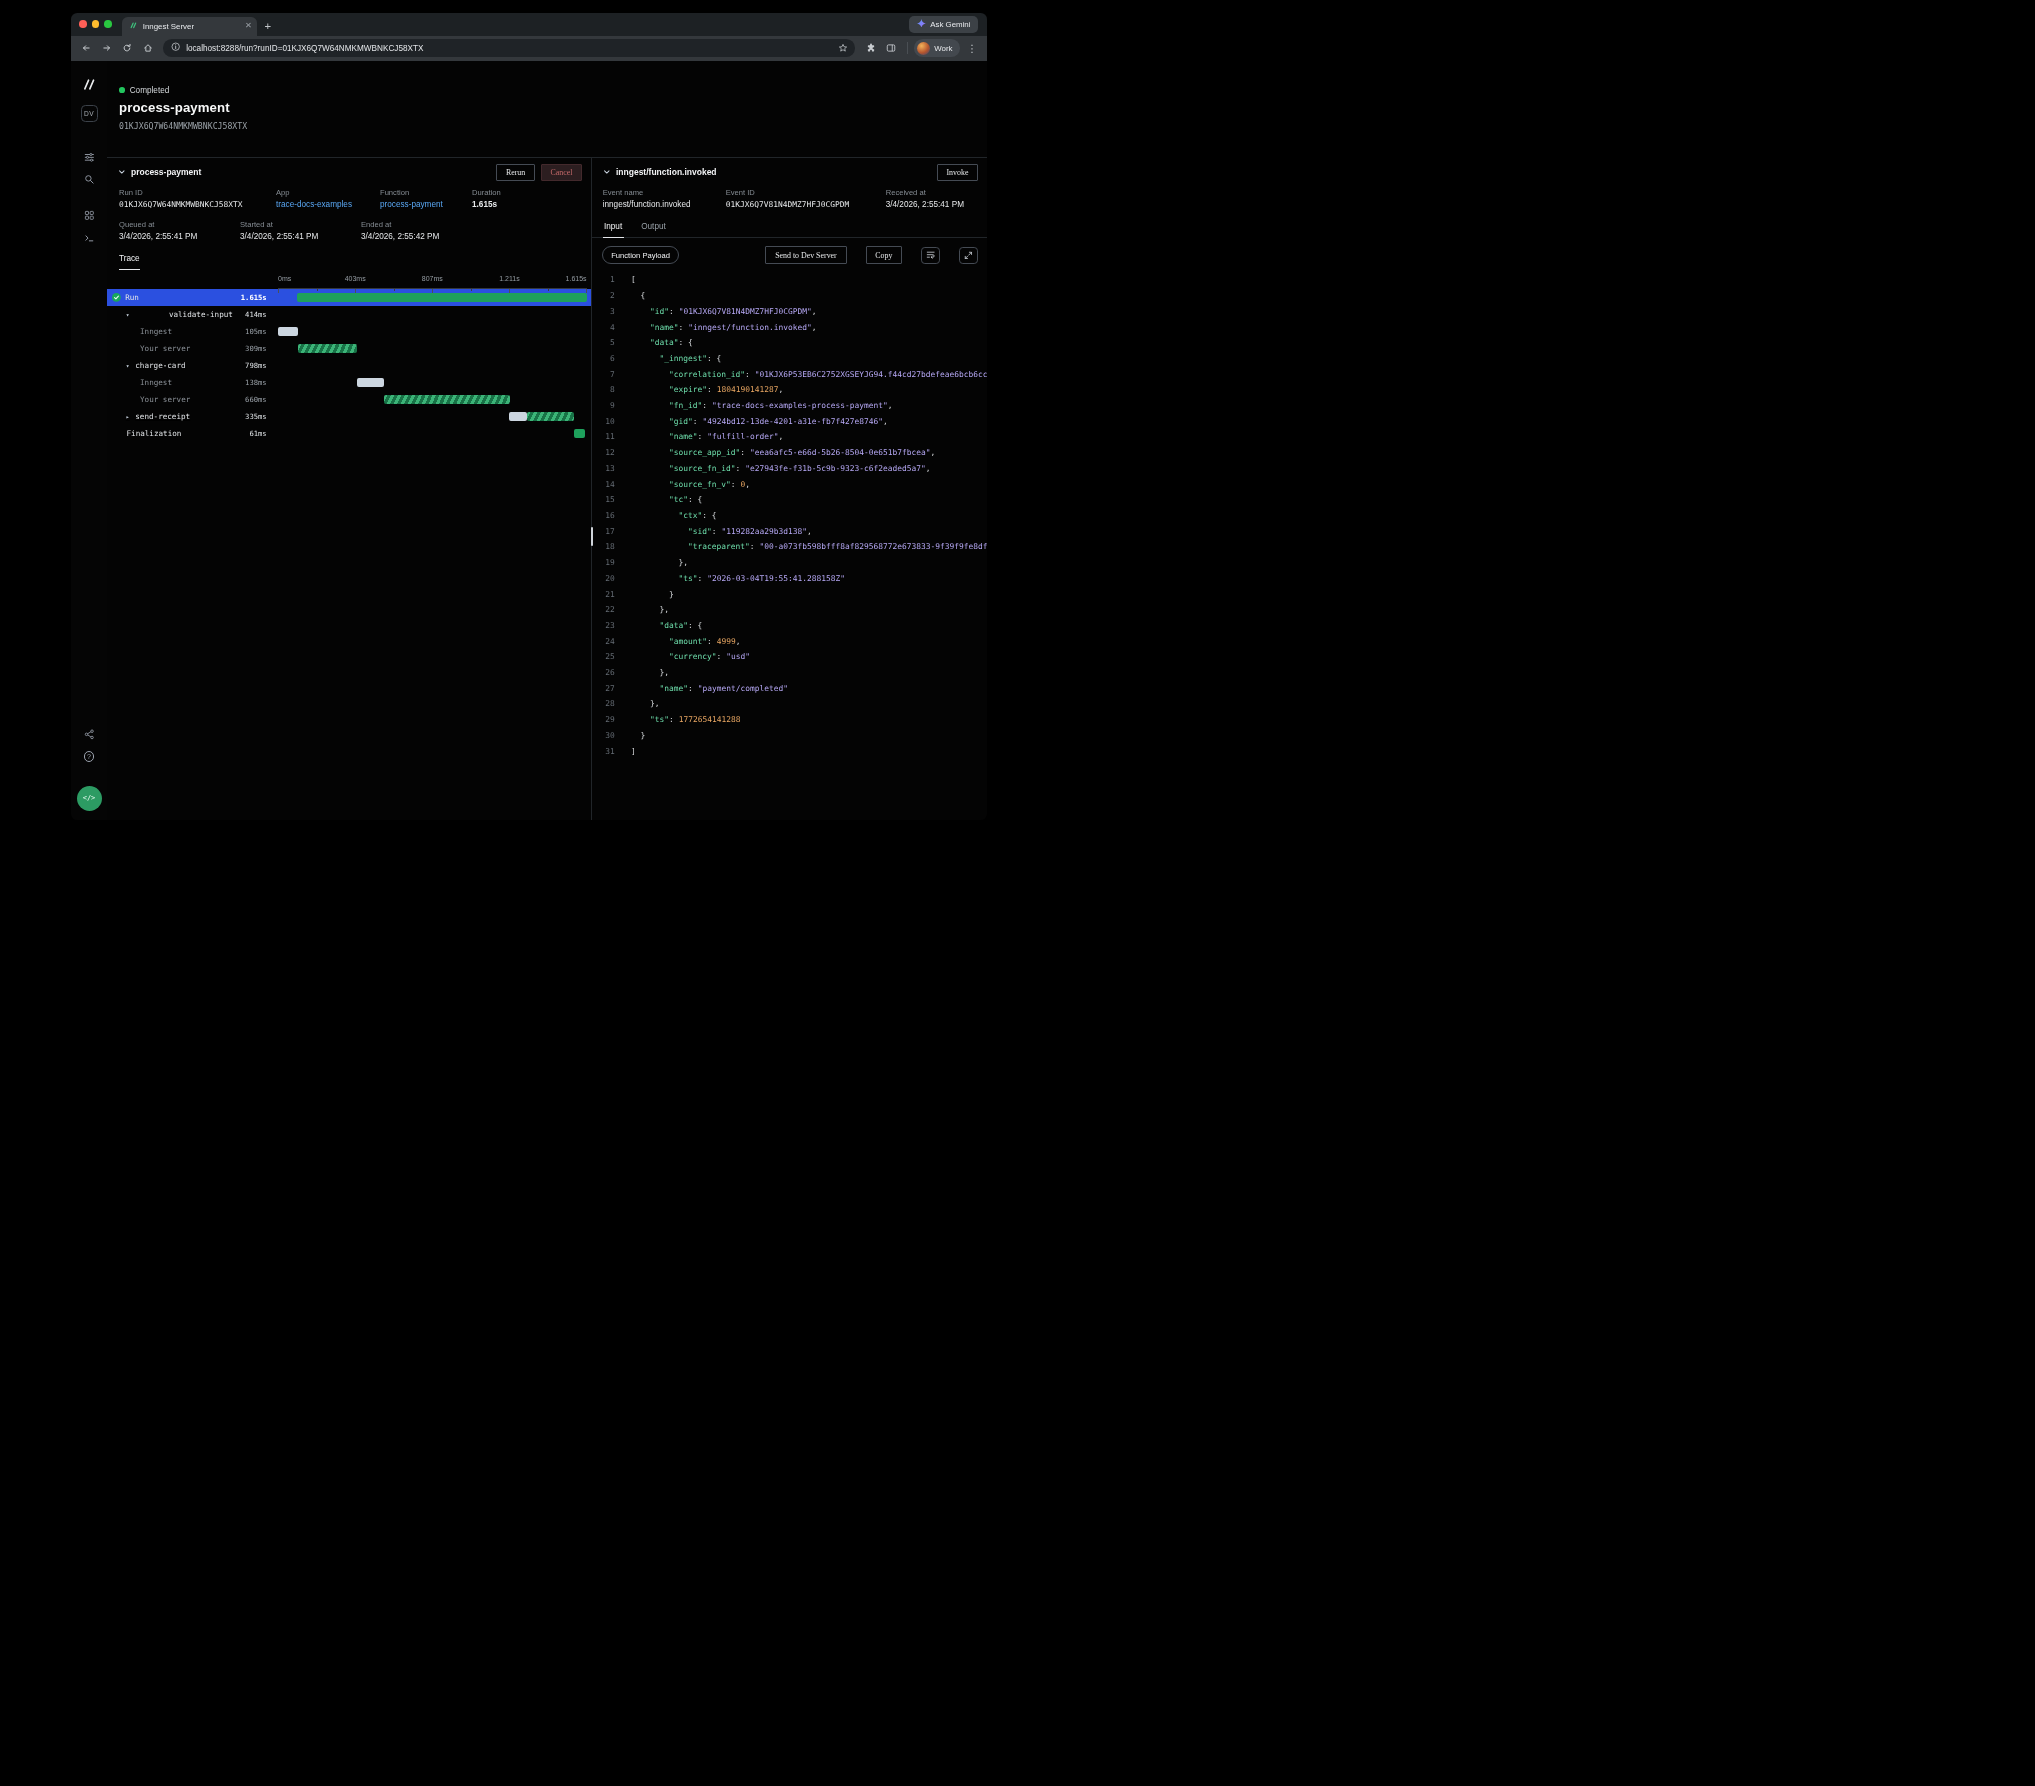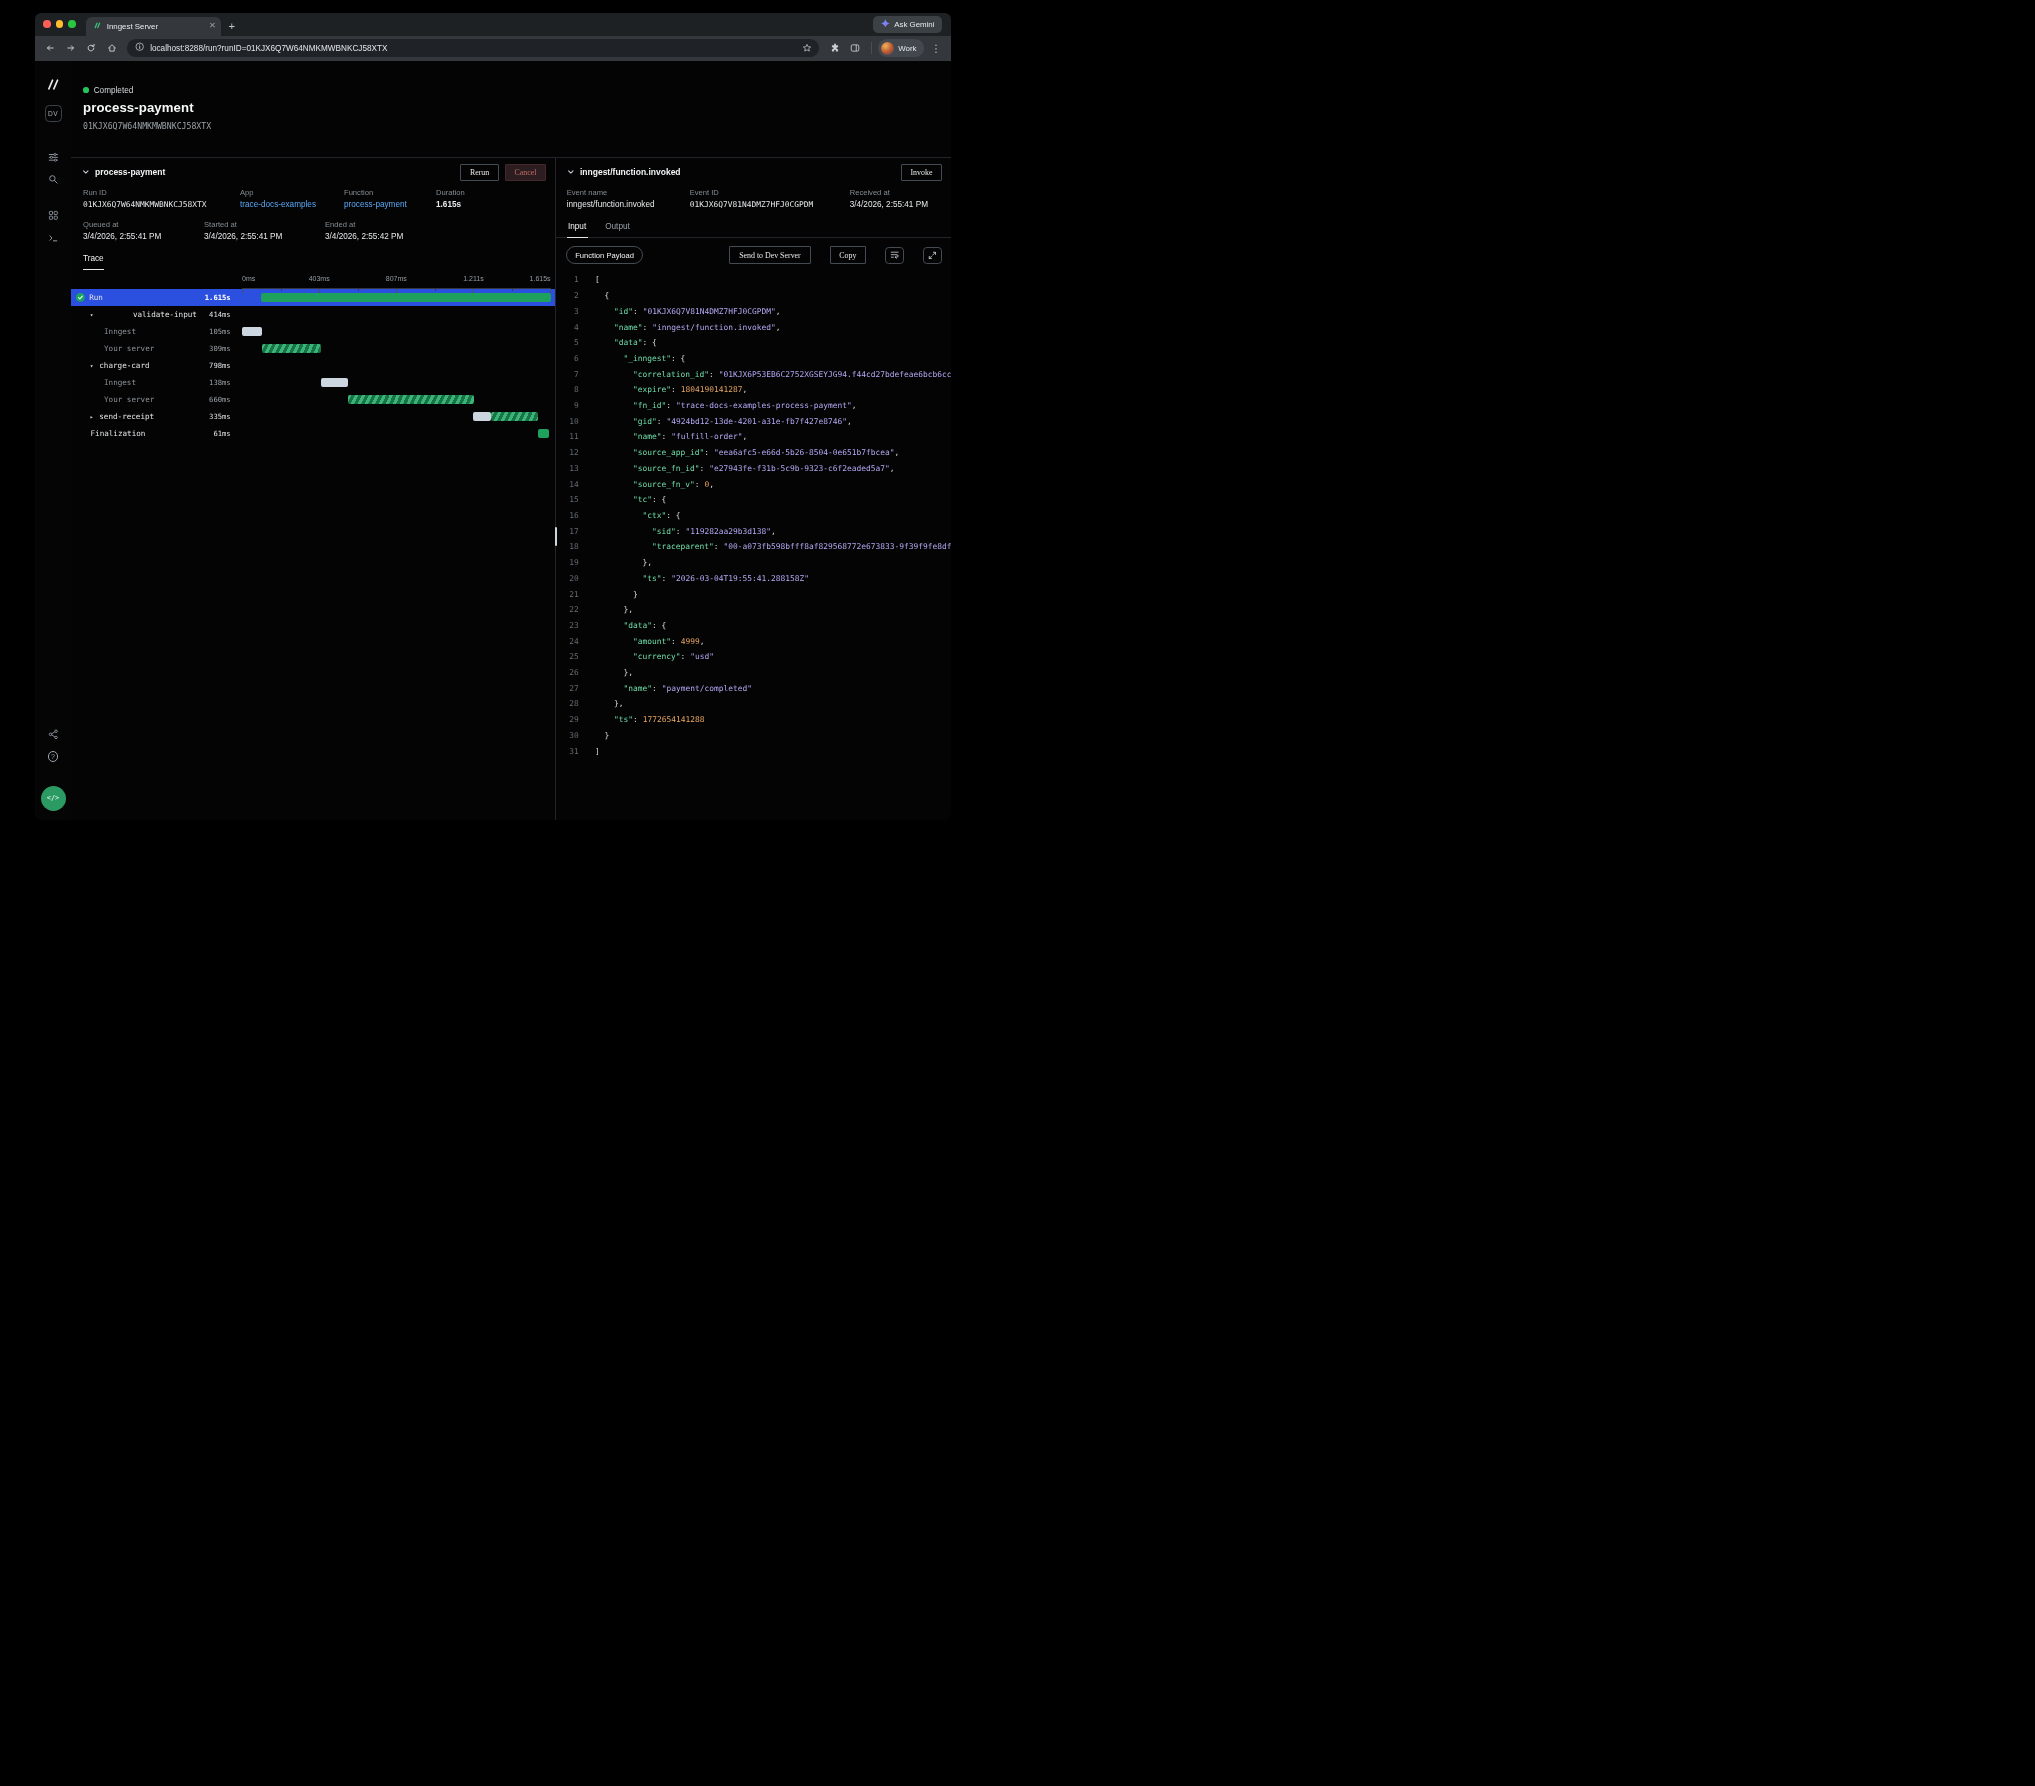--- a/index.html
+++ b/index.html
@@ -1,17 +1,17 @@
 <!DOCTYPE html>
 <html style="font-size:10px"><head>
 <meta charset="utf-8">
 <style>
   * { margin:0; padding:0; box-sizing:border-box; }
   body { background:#000; font-family:"Liberation Sans", sans-serif; }
-  .stage { position:relative; width:1018px; height:893px; background:#000; overflow:hidden; }
+  .stage { position:relative; width:1018px; height:893px; background:#000; overflow:hidden;margin-left:36px; }
   .window { position:absolute; left:35px; top:12.6px; width:916px; height:807px;
             border-radius:6.3px; overflow:hidden; background:#040404;
             box-shadow:0 15px 44px rgba(0,0,0,.65); display:flex; flex-direction:column; }
 
   
   .tabstrip { height:23px; background:#1d2124; display:flex; align-items:flex-end; padding:0 7.6px 0 8.2px; flex:none; }
   .lights { display:flex; gap:5px; margin:0 10px 7.6px 0; }
   .light { width:7.6px; height:7.6px; border-radius:50%; }
   .light.red{background:#ff5f57;} .light.yellow{background:#febc2e;} .light.green{background:#29c740;}
   .tab { height:19px; width:135px; background:#34383c; border-radius:5.7px 5.7px 0 0;

